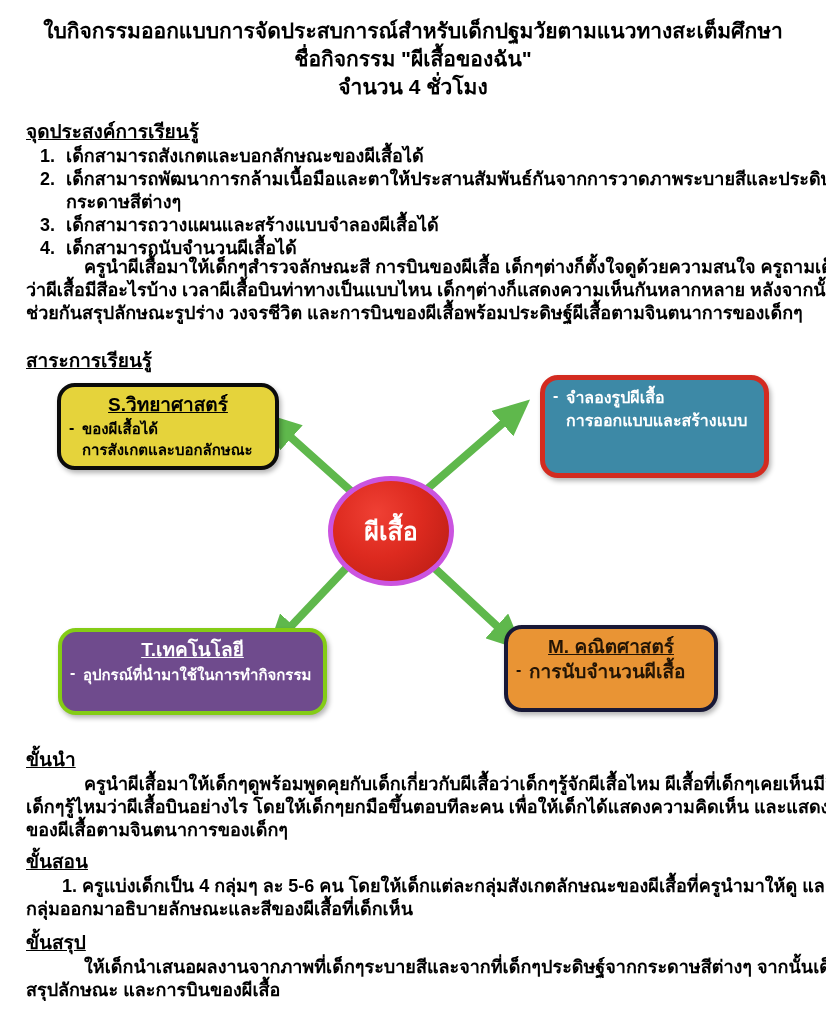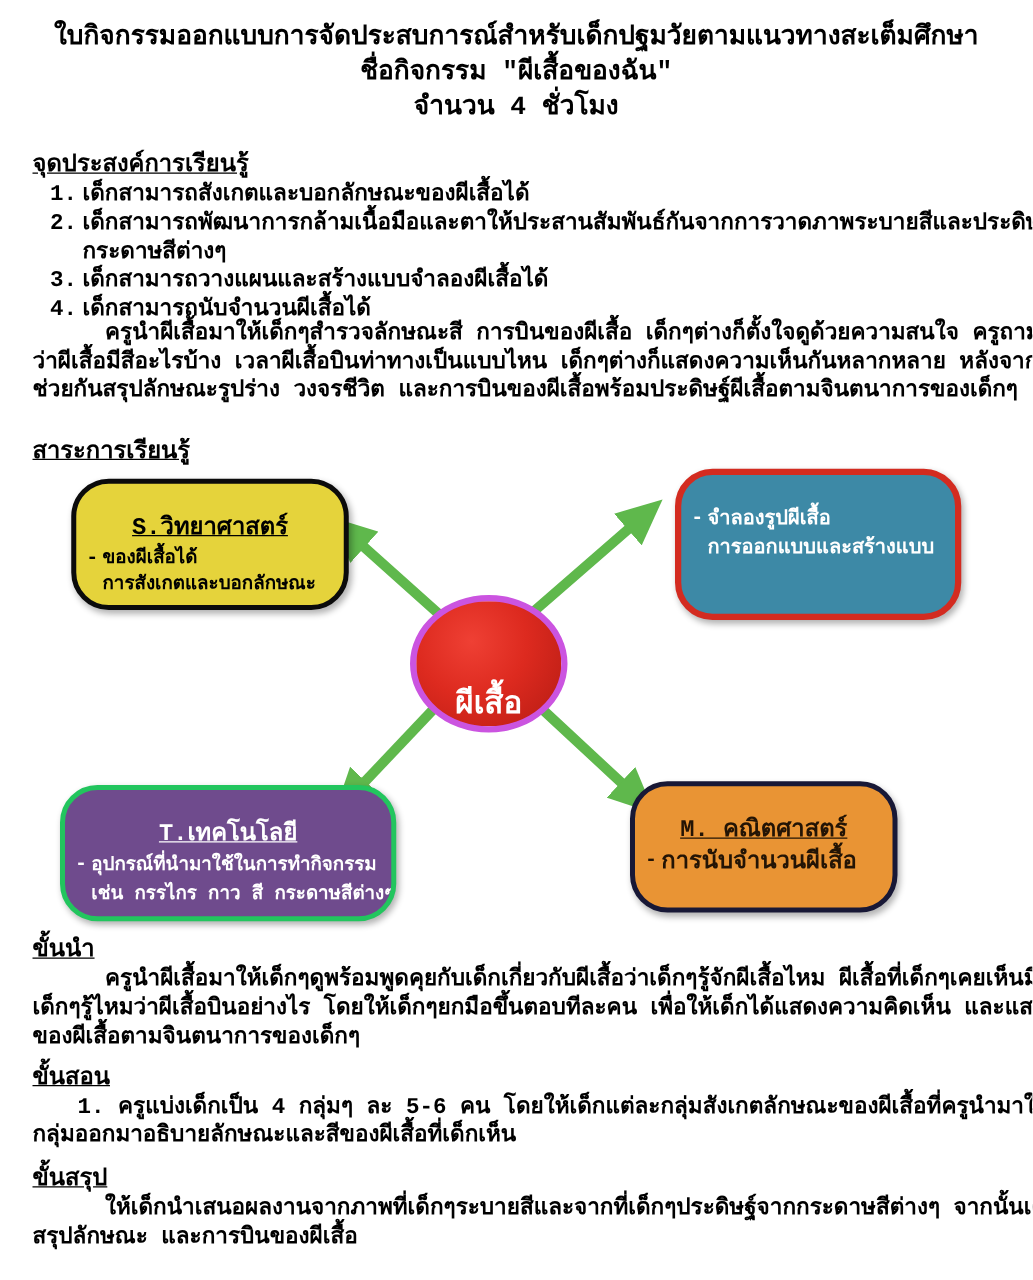--- a/index.html
+++ b/index.html
@@ -1,19 +1,19 @@
 <!DOCTYPE html>
 <html><head>
 <meta charset="utf-8">
 <style>
   html,body { margin:0; padding:0; background:#ffffff; }
   .page {
     position:relative; width:826px; height:1024px; background:#ffffff;
     overflow:hidden; color:#000;
-    font-family:Liberation Mono, monospace;
+    font-family:Liberation Sans, sans-serif;
     font-weight:bold;
   }
   .title-block { position:absolute; top:17px; left:0; width:826px; text-align:center;
     font-size:21px; line-height:28px; }
   .title-line { white-space:nowrap; }
 
   .sec { position:absolute; left:26px; right:18px; font-size:18px; line-height:23px; }
   .sec-heading { font-size:19px; text-decoration:underline; line-height:26px; }
   .ln { white-space:nowrap; }
   .ind  { padding-left:58px; }
@@ -24,48 +24,48 @@
   .obj-num { width:26px; flex:none; }
   .obj-lines { flex:1; }
 
   #situation { top:256px; }
   #learning-heading { position:absolute; top:348px; left:26px; font-size:19px;
     text-decoration:underline; line-height:26px; }
 
   .diagram { position:absolute; top:372px; left:0; width:826px; height:376px; }
   .arrows { position:absolute; left:0; top:0; }
 
-  .stem-box { position:absolute; border-radius:30px; padding:23px 8px 6px;
+  .stem-box { position:absolute; border-radius:18px; padding:5px 8px 6px;
     box-shadow:2px 3px 5px rgba(0,0,0,0.30); overflow:hidden; }
   .box-title { text-align:center; text-decoration:underline; font-size:19px; line-height:25px; }
   .box-body { display:flex; margin-top:1px; }
   .dash { width:13px; flex:none; line-height:20px; }
   .box-lines div { white-space:nowrap; }
 
   .box-science   { left:57px;  top:11px;  width:198px; min-height:62px;
     background:#e5d33b; border:4px solid #0b0b0b; color:#000; }
   .box-science .box-lines div { font-size:15px; line-height:21px; }
 
   .box-engineering { left:540px; top:3px; width:203px; min-height:82px;
     background:#3d89a6; border:5px solid #d32b20; color:#ffffff; }
   .box-engineering .box-lines div { font-size:16px; line-height:23px; }
 
-  .box-technology { left:48px; top:256px; width:245px; min-height:68px;
-    background:#6f4b8d; border:4px solid #22c55e; color:#ffffff; }
+  .box-technology { left:58px; top:256px; width:245px; min-height:68px;
+    background:#6f4b8d; border:4px solid #84cc16; color:#ffffff; }
   .box-technology .box-lines div { font-size:15px; line-height:23px; }
 
   .box-math { left:504px; top:253px; width:190px; min-height:68px;
     background:#e99434; border:4px solid #181836; color:#231405; }
   .box-math .box-lines div { font-size:19px; line-height:23px; }
 
   .center-ellipse { position:absolute; left:328px; top:104px; width:116px; height:100px;
     border-radius:50%;
     background:radial-gradient(circle at 38% 32%, #ef4034 0%, #dd2a1f 45%, #b51b13 100%);
     border:5px solid #cb54e0;
-    display:flex; align-items:flex-end; justify-content:center;
+    display:flex; align-items:center; justify-content:center;
     color:#ffffff; font-size:25px; }
 
   #intro   { top:747px; }
   #teach   { top:849px; }
   #summary { top:930px; }
 </style>
 </head>
 <body>
 
 <div class="page">
@@ -151,21 +151,20 @@
     <div class="center-ellipse">
       <span>ผีเสื้อ</span>
     </div>
 
     <div class="stem-box box-technology">
       <div class="box-title">T.เทคโนโลยี</div>
       <div class="box-body">
         <span class="dash">-</span>
         <div class="box-lines">
           <div>อุปกรณ์ที่นำมาใช้ในการทำกิจกรรม</div>
-          <div>เช่น กรรไกร กาว สี กระดาษสีต่างๆ</div>
         </div>
       </div>
     </div>
 
     <div class="stem-box box-math">
       <div class="box-title">M. คณิตศาสตร์</div>
       <div class="box-body">
         <span class="dash">-</span>
         <div class="box-lines">
           <div>การนับจำนวนผีเสื้อ</div>

